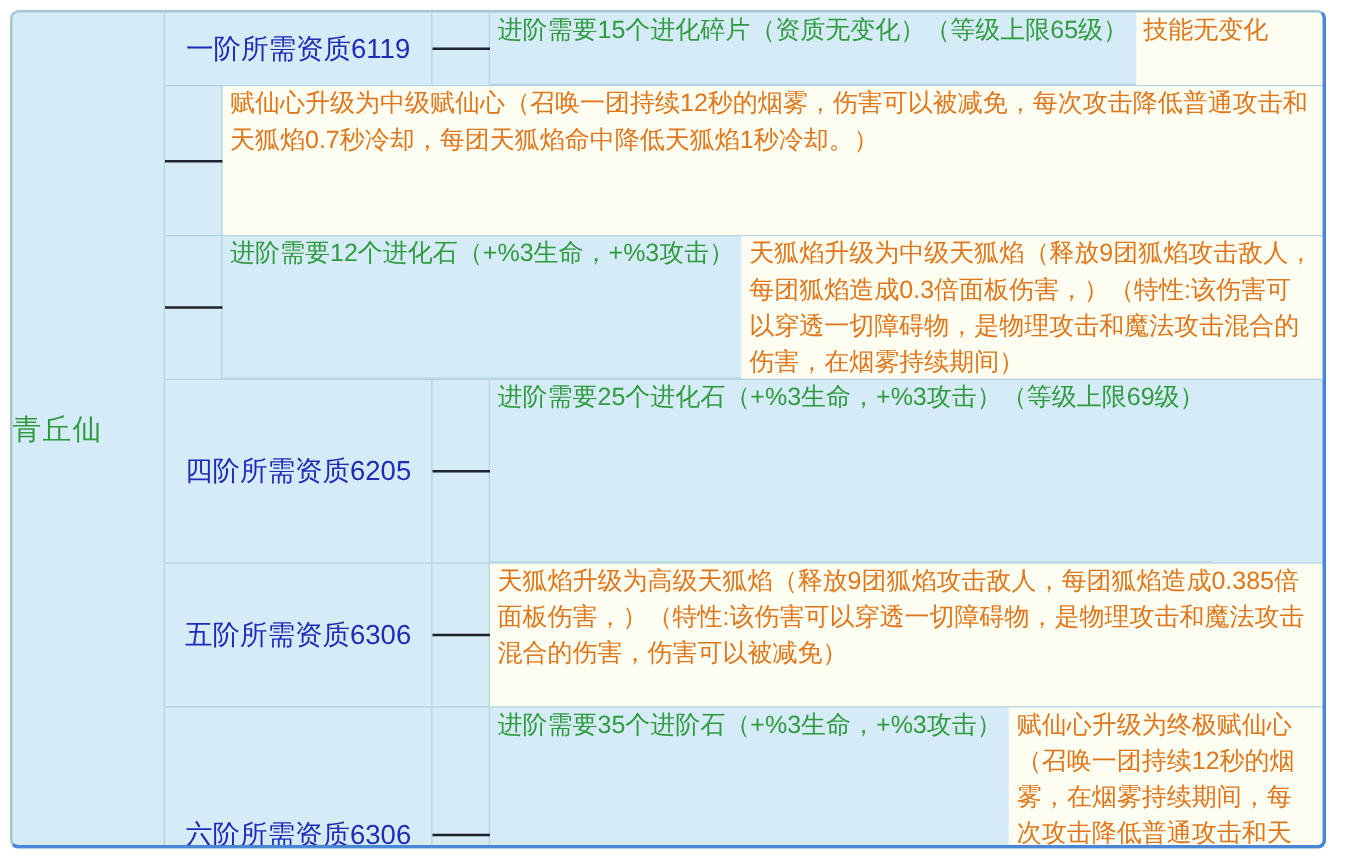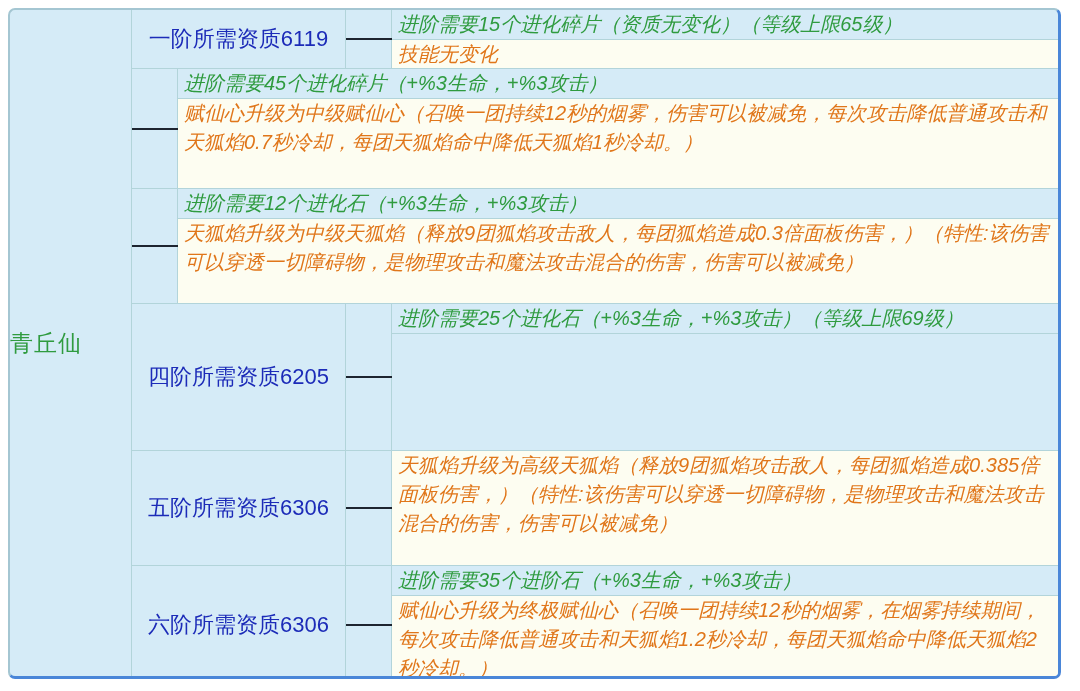--- a/index.html
+++ b/index.html
@@ -39,21 +39,21 @@
     color:var(--blue);font-size:22px;text-align:center;padding:0 4px;box-sizing:border-box;
   }
   .connector{
     width:45px;flex:none;border-right:1px solid var(--grid);
     position:relative;
   }
   .connector .line{
     position:absolute;left:0;right:-1px;top:50%;margin-top:-1px;height:2px;
     background:var(--line);
   }
-  .details{flex:1;display:flex;flex-direction:column;min-width:0;font-style:italic;}
+  .details{flex:1;display:flex;flex-direction:row;min-width:0;}
   .req{
     flex:none;min-height:29px;line-height:29px;
     color:var(--green);font-size:20px;padding:0 6px;
     border-bottom:1px solid var(--grid);
     white-space:nowrap;overflow:hidden;
   }
   .desc{
     flex:1;background:var(--bg-cream);
     color:var(--orange);font-size:20px;line-height:29px;
     padding:0 6px 0 6px;overflow:hidden;
@@ -80,32 +80,31 @@
           <div class="req">进阶需要15个进化碎片（资质无变化）（等级上限65级）</div>
           <div class="desc">技能无变化</div>
         </div>
       </div>
 
       <div class="stage-row">
         <div class="connector">
             <div class="line"></div>
           </div>
         <div class="details">
-          <div class="req">进阶需要45个进化碎片（+%3生命，+%3攻击）</div>
           <div class="desc">赋仙心升级为中级赋仙心（召唤一团持续12秒的烟雾，伤害可以被减免，每次攻击降低普通攻击和天狐焰0.7秒冷却，每团天狐焰命中降低天狐焰1秒冷却。）</div>
         </div>
       </div>
 
       <div class="stage-row">
         <div class="connector">
             <div class="line"></div>
           </div>
         <div class="details">
           <div class="req">进阶需要12个进化石（+%3生命，+%3攻击）</div>
-          <div class="desc">天狐焰升级为中级天狐焰（释放9团狐焰攻击敌人，每团狐焰造成0.3倍面板伤害，）（特性:该伤害可以穿透一切障碍物，是物理攻击和魔法攻击混合的伤害，伤害可以被减免）</div>
+          <div class="desc">天狐焰升级为中级天狐焰（释放9团狐焰攻击敌人，每团狐焰造成0.3倍面板伤害，）（特性:该伤害可以穿透一切障碍物，是物理攻击和魔法攻击混合的伤害，在烟雾持续期间）</div>
         </div>
       </div>
 
       <div class="stage-row">
         <div class="stage-label">四阶所需资质6205</div>
         <div class="connector">
             <div class="line"></div>
           </div>
         <div class="details">
           <div class="req">进阶需要25个进化石（+%3生命，+%3攻击）（等级上限69级）</div>

